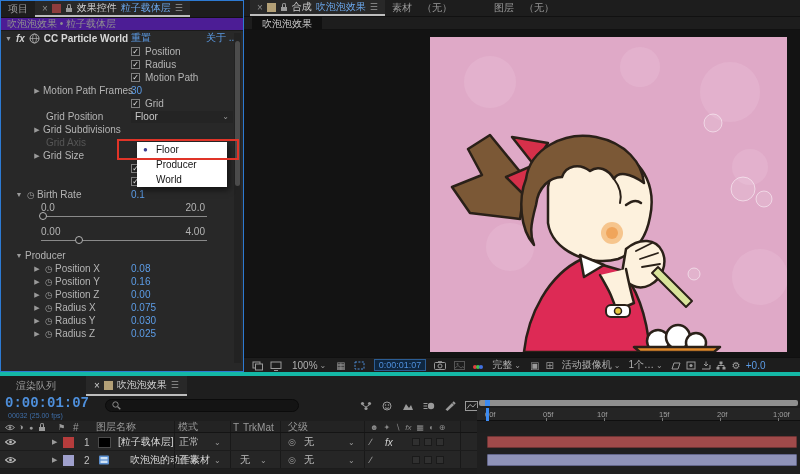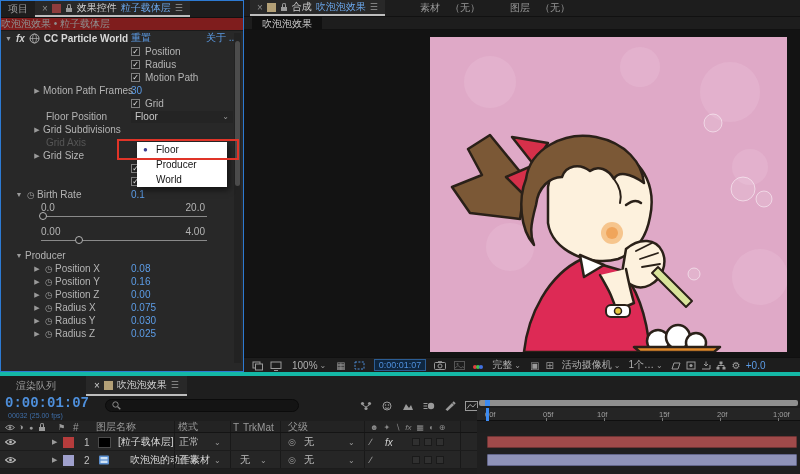--- a/index.html
+++ b/index.html
@@ -16,21 +16,21 @@
   .tab.active{background:#282828;border-bottom:2px solid #bdbdbd;color:#cfcfcf;}
   .tab .close{color:#8a8a8a;font-size:10px;}
   .sw-maroon{width:9px;height:9px;background:#8f3d3d;display:inline-block;}
   .sw-tan{width:9px;height:9px;background:#b3a077;display:inline-block;}
   .blue-t{color:#6aa5e8;}
   .menu-g{color:#9a9a9a;font-size:9px;}
   .lock{display:inline-block;width:8px;height:8px;position:relative;}
   .lock i{position:absolute;left:1px;bottom:0;width:6px;height:4px;background:#9a9a9a;}
   .lock b{position:absolute;left:2px;top:0;width:4px;height:4px;border:1px solid #9a9a9a;border-bottom:none;border-radius:3px 3px 0 0;}
   
-  .crumb{position:absolute;left:0;top:17px;right:0;height:13px;background:#7f1d1d;color:#8f8f8f;display:flex;align-items:center;border-bottom:1px solid #1a1a1a;}
+  .crumb{position:absolute;left:0;top:17px;right:0;height:13px;background:#4c1d95;color:#8f8f8f;display:flex;align-items:center;padding-left:6px;border-bottom:1px solid #1a1a1a;}
   .fxhead{position:absolute;left:0;top:30px;right:0;height:14px;display:flex;align-items:center;gap:4px;padding-left:4px;}
   .fxhead .name{color:#d8d8d8;font-weight:bold;}
   .fxbadge{font-style:italic;font-weight:bold;color:#cfcfcf;}
   .linkbtn{color:#5c9ce6;}
   .rows{position:absolute;left:0;top:44px;width:232px;}
   .erow{position:relative;height:13px;display:flex;align-items:center;color:#b4b4b4;}
   .erow .tri{width:12px;text-align:center;color:#9a9a9a;font-size:7px;flex:0 0 12px;}
   .erow .sw-ic{width:12px;color:#9a9a9a;font-size:9px;flex:0 0 12px;text-align:center;}
   .erow .val{position:absolute;left:130px;color:#5c9ce6;}
   .erow .cbwrap{position:absolute;left:130px;display:flex;align-items:center;gap:5px;}
@@ -151,21 +151,21 @@
           <span>Motion Path Frames</span>
           <span class="val">30</span>
         </div>
       <div class="erow">
           <span class="cbwrap">
             <span class="cbox">✓</span>
             <span>Grid</span>
           </span>
         </div>
       <div class="erow ind45">
-          <span>Floor Position</span>
+          <span>Grid Position</span>
         <span class="ddctrl">
             <span>Floor</span>
             <span class="chev">⌄</span>
           </span>
         </div>
       <div class="erow ind30">
           <span class="tri">▶</span>
           <span>Grid Subdivisions</span>
         </div>
       <div class="erow ind45">
@@ -272,24 +272,24 @@
         <span class="close">×</span>
         <span class="sw-tan"></span>
         <span class="lock">
             <b></b>
             <i></i>
           </span>
         <span>合成</span>
         <span class="blue-t">吹泡泡效果</span>
         <span class="menu-g">☰</span>
       </div>
+      <div class="tab" style="">
+          <span>素材　（无）</span>
+        </div>
       <div class="tab" style="margin-left:28px;">
-          <span>素材　（无）</span>
-        </div>
-      <div class="tab" style="margin-left:16px;">
           <span>图层　（无）</span>
         </div>
     </div>
     <div class="subtabrow">
       <div class="subtab">
           <span>吹泡泡效果</span>
         </div>
     </div>
 
     <div class="viewer">

